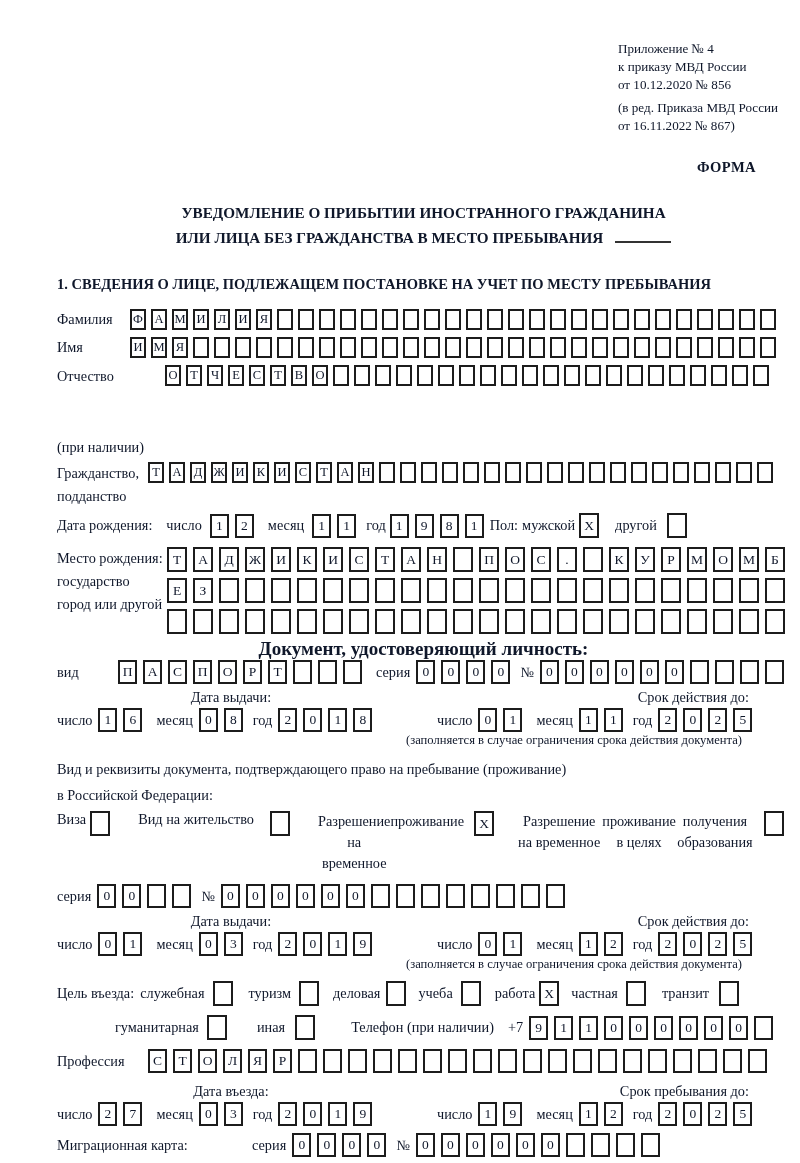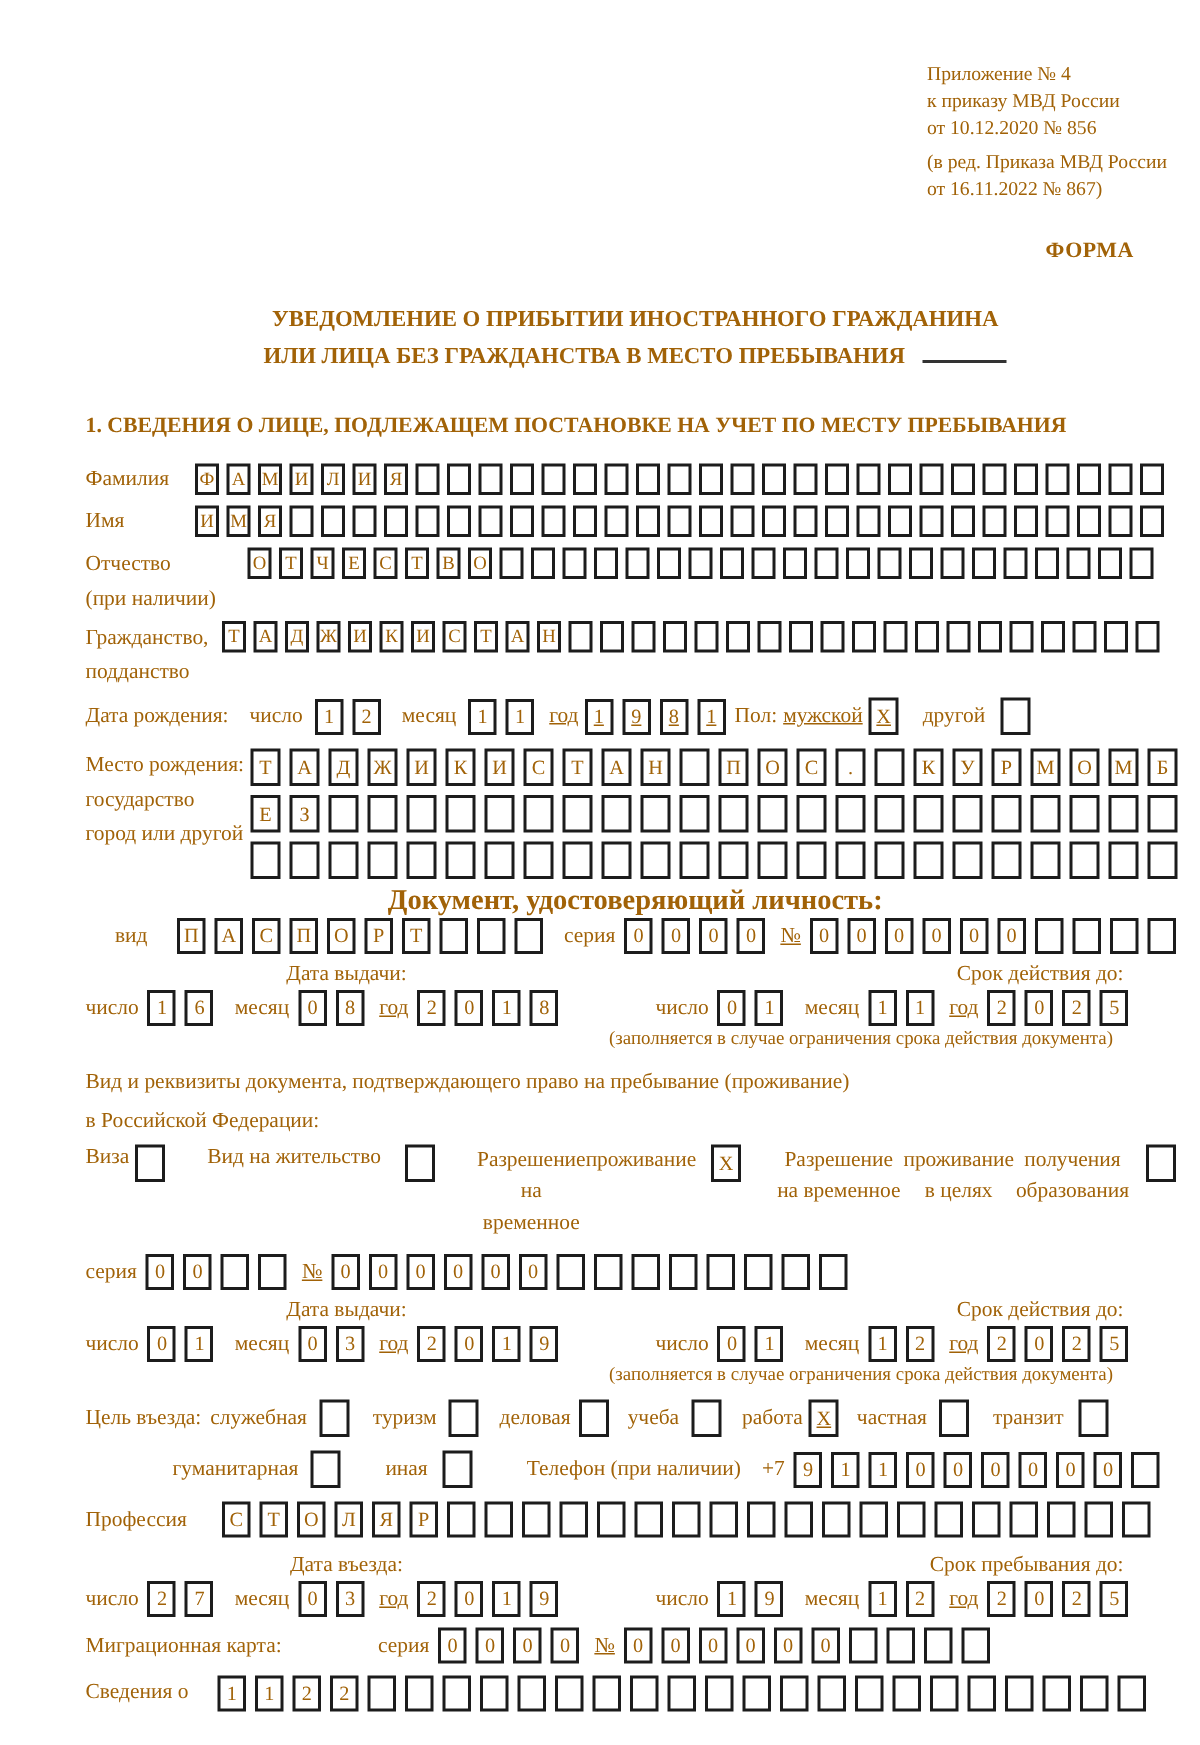--- a/index.html
+++ b/index.html
@@ -1,18 +1,18 @@
 <!DOCTYPE html>
 <html><head>
 <meta charset="utf-8">
 <style>
   html,body{margin:0;padding:0;background:#fff;}
   .page{
     width:800px;height:1163px;box-sizing:border-box;position:relative;
-    background:#fff;color:#a16207;overflow:hidden;
+    background:#fff;color:#0f172a;overflow:hidden;
     font-family:"Liberation Serif","DejaVu Serif",serif;
     font-size:14.3px;
     padding:40px 10px 0 57px;
   }
   
   .appendix{margin-left:561px;font-size:13.1px;line-height:1.38;}
   .appendix .mt4{margin-top:5px;font-family:Liberation Serif, serif;}
   .forma{font-weight:bold;font-size:14.6px;text-align:right;margin:24px 34px 0 0;letter-spacing:.4px;}
   .title{text-align:center;font-weight:bold;font-size:15.2px;line-height:1.65;margin-top:24px;}
   .blank{display:inline-block;width:56px;border-bottom:2px solid #333;height:13px;margin-left:12px;}
@@ -25,27 +25,27 @@
   .cells{display:inline-flex;flex-wrap:nowrap;align-items:center;}
   .cells-col{display:inline-flex;flex-direction:column;gap:6px;}
   .cell{
     display:inline-block;box-sizing:border-box;border:2px solid #1c1c1c;background:#fff;
     text-align:center;font-family:inherit;overflow:hidden;
   }
   .cells-s .cell{width:16px;height:21px;line-height:17px;margin-right:5px;font-size:12.5px;}
   .cells-m .cell{width:20px;height:25px;line-height:21px;margin-right:6px;font-size:13.5px;}
   .cells-d .cell{width:19px;height:24px;line-height:20px;margin-right:6px;font-size:13.5px;}
   .w73{width:73px;flex:none;}
-  .w61{width:61px;flex:none;text-align:center;}
+  .w61{width:61px;flex:none;}
   .w91{width:91px;flex:none;}
-  .w108{width:108px;flex:none;}
+  .w108{width:108px;flex:none;gap:48px;}
   .w110{width:110px;flex:none;}
   .w88{width:88px;flex:none;}
   .w195{width:195px;flex:none;}
-  .ml4{margin-left:4px;text-decoration:underline;} .ml6{margin-left:6px;} .ml8{margin-left:8px;} .ml10{margin-left:10px;}
+  .ml4{margin-left:4px;} .ml6{margin-left:6px;} .ml8{margin-left:8px;} .ml10{margin-left:10px;}
   .ml14{margin-left:14px;} .ml16{margin-left:16px;} .ml22{margin-left:22px;} .ml24{margin-left:24px;}
   .ml30{margin-left:30px;} .ml58{margin-left:58px;}
   .mr6{margin-right:6px;}
   .center-bold{font-weight:bold;font-size:19px;text-align:center;margin:0 0 0 0;}
   .hdr-row{display:flex;margin-bottom:2px;}
   .hdr-left{width:348px;flex:none;text-align:center;}
   .hdr-right{width:330px;margin-left:14px;text-align:right;}
   .dgroup{display:inline-flex;align-items:center;}
   .dgroup .lbl{margin-right:6px;}
   .dg-left{width:348px;flex:none;}

